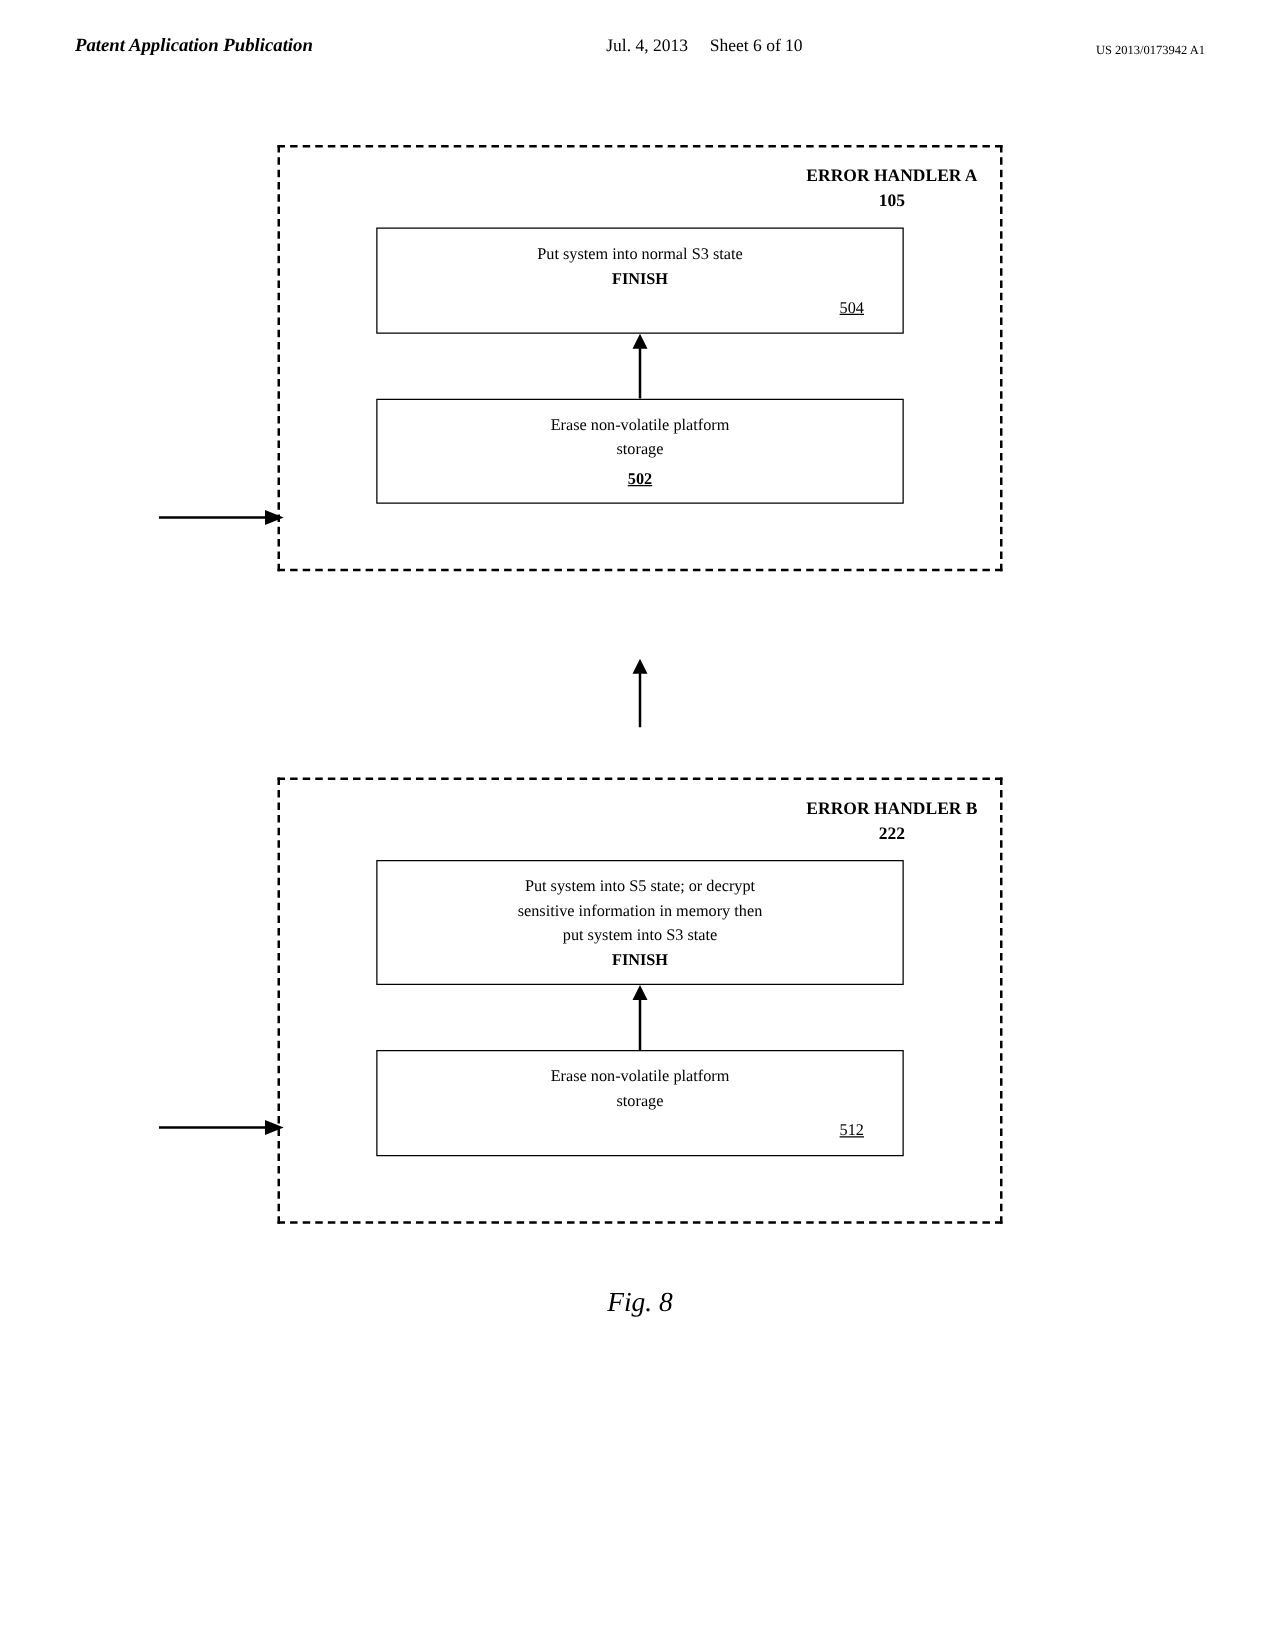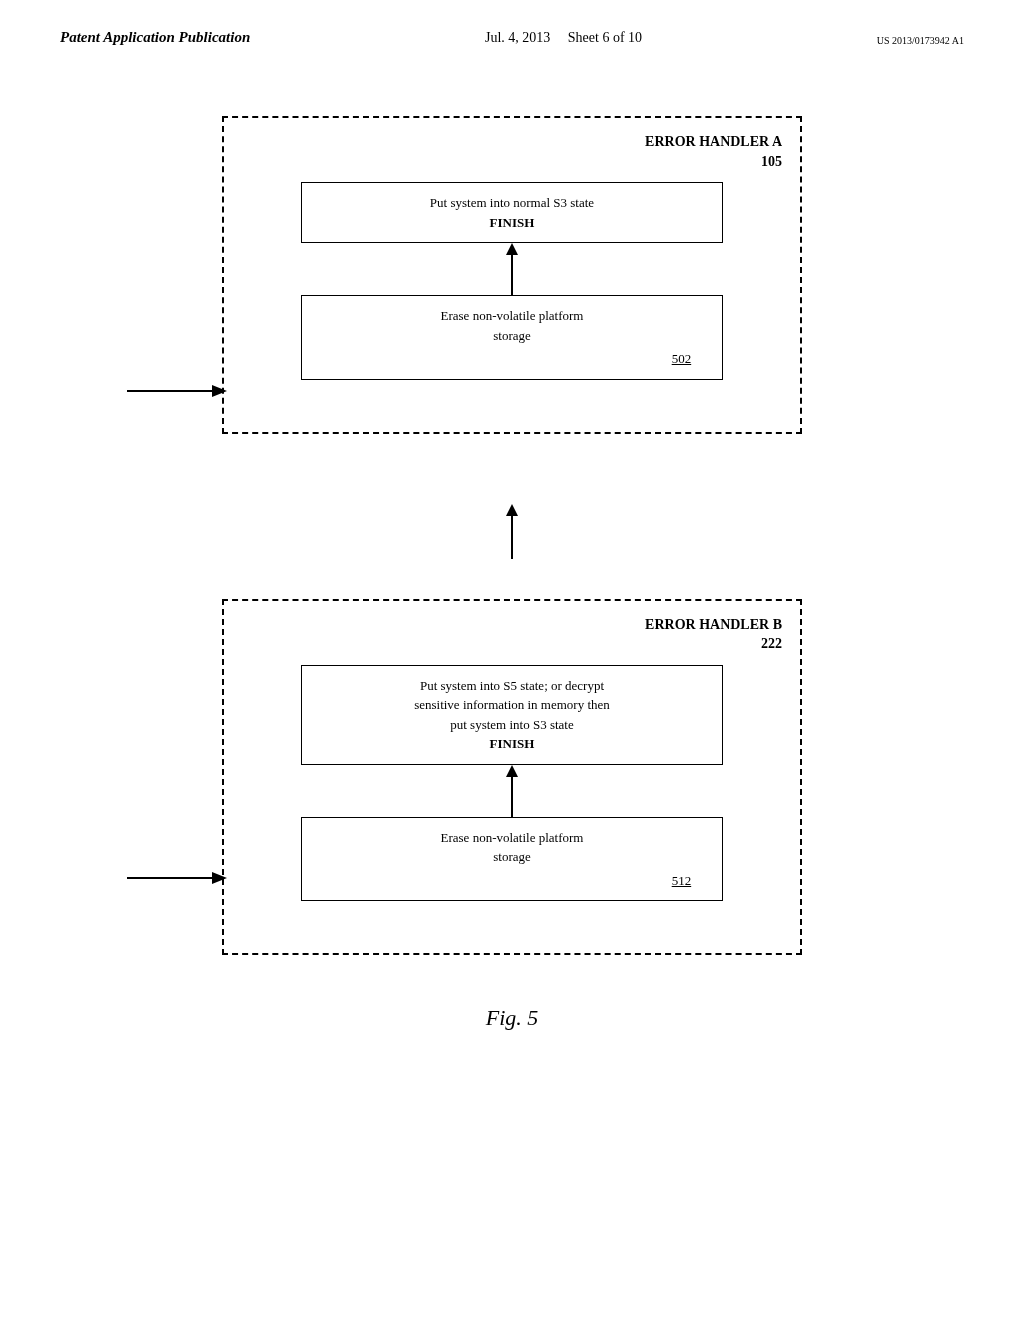--- a/index.html
+++ b/index.html
@@ -55,21 +55,21 @@
     
     .dashed-box {
       border: 2px dashed #000;
       padding: 20px 24px 24px 24px;
       position: relative;
       width: 100%;
     }
 
     
     .handler-label {
-      text-align: right;
+      text-align: center;
       font-size: 14px;
       font-weight: bold;
       margin-bottom: 2px;
       position: absolute;
       top: 14px;
       right: 18px;
       line-height: 1.4;
     }
 
     
@@ -125,32 +125,35 @@
 
       <div class="handler-label">
         <div>ERROR HANDLER A</div>
         <div>105</div>
       </div>
 
       <div style="margin-top: 44px;">
 
         <div class="inner-box">
           <div>Put system into normal S3 state<br><strong>FINISH</strong></div>
+          <div style="text-align: right; margin-top: 4px;">
+            <span class="box-number">504</span>
+          </div>
         </div>
 
         <div style="display:flex; justify-content:center; height:52px; align-items:flex-end;">
           <svg width="20" height="52">
             <line x1="10" y1="52" x2="10" y2="8" stroke="#000" stroke-width="2"></line>
             <polygon points="4,12 10,0 16,12" fill="#000"></polygon>
           </svg>
         </div>
 
         <div class="inner-box">
           <div>Erase non-volatile platform<br>storage</div>
-          <div style="text-align: right; margin-top: 4px;">
+          <div style="margin-top: 4px; font-weight: bold;">
             <span class="box-number">502</span>
           </div>
         </div>
 
         <div style="height: 28px;"></div>
       </div>
     </div>
 
     <div style="display:flex; justify-content:center; height:52px; align-items:flex-end; margin-top:-2px;">
       
@@ -198,13 +201,13 @@
           </div>
         </div>
 
         <div style="height: 28px;"></div>
       </div>
     </div>
   </div>
 
 </div>
 
-<div class="figure-caption">Fig. 5</div>
+<div class="figure-caption">Fig. 8</div>
 
 </body></html>

